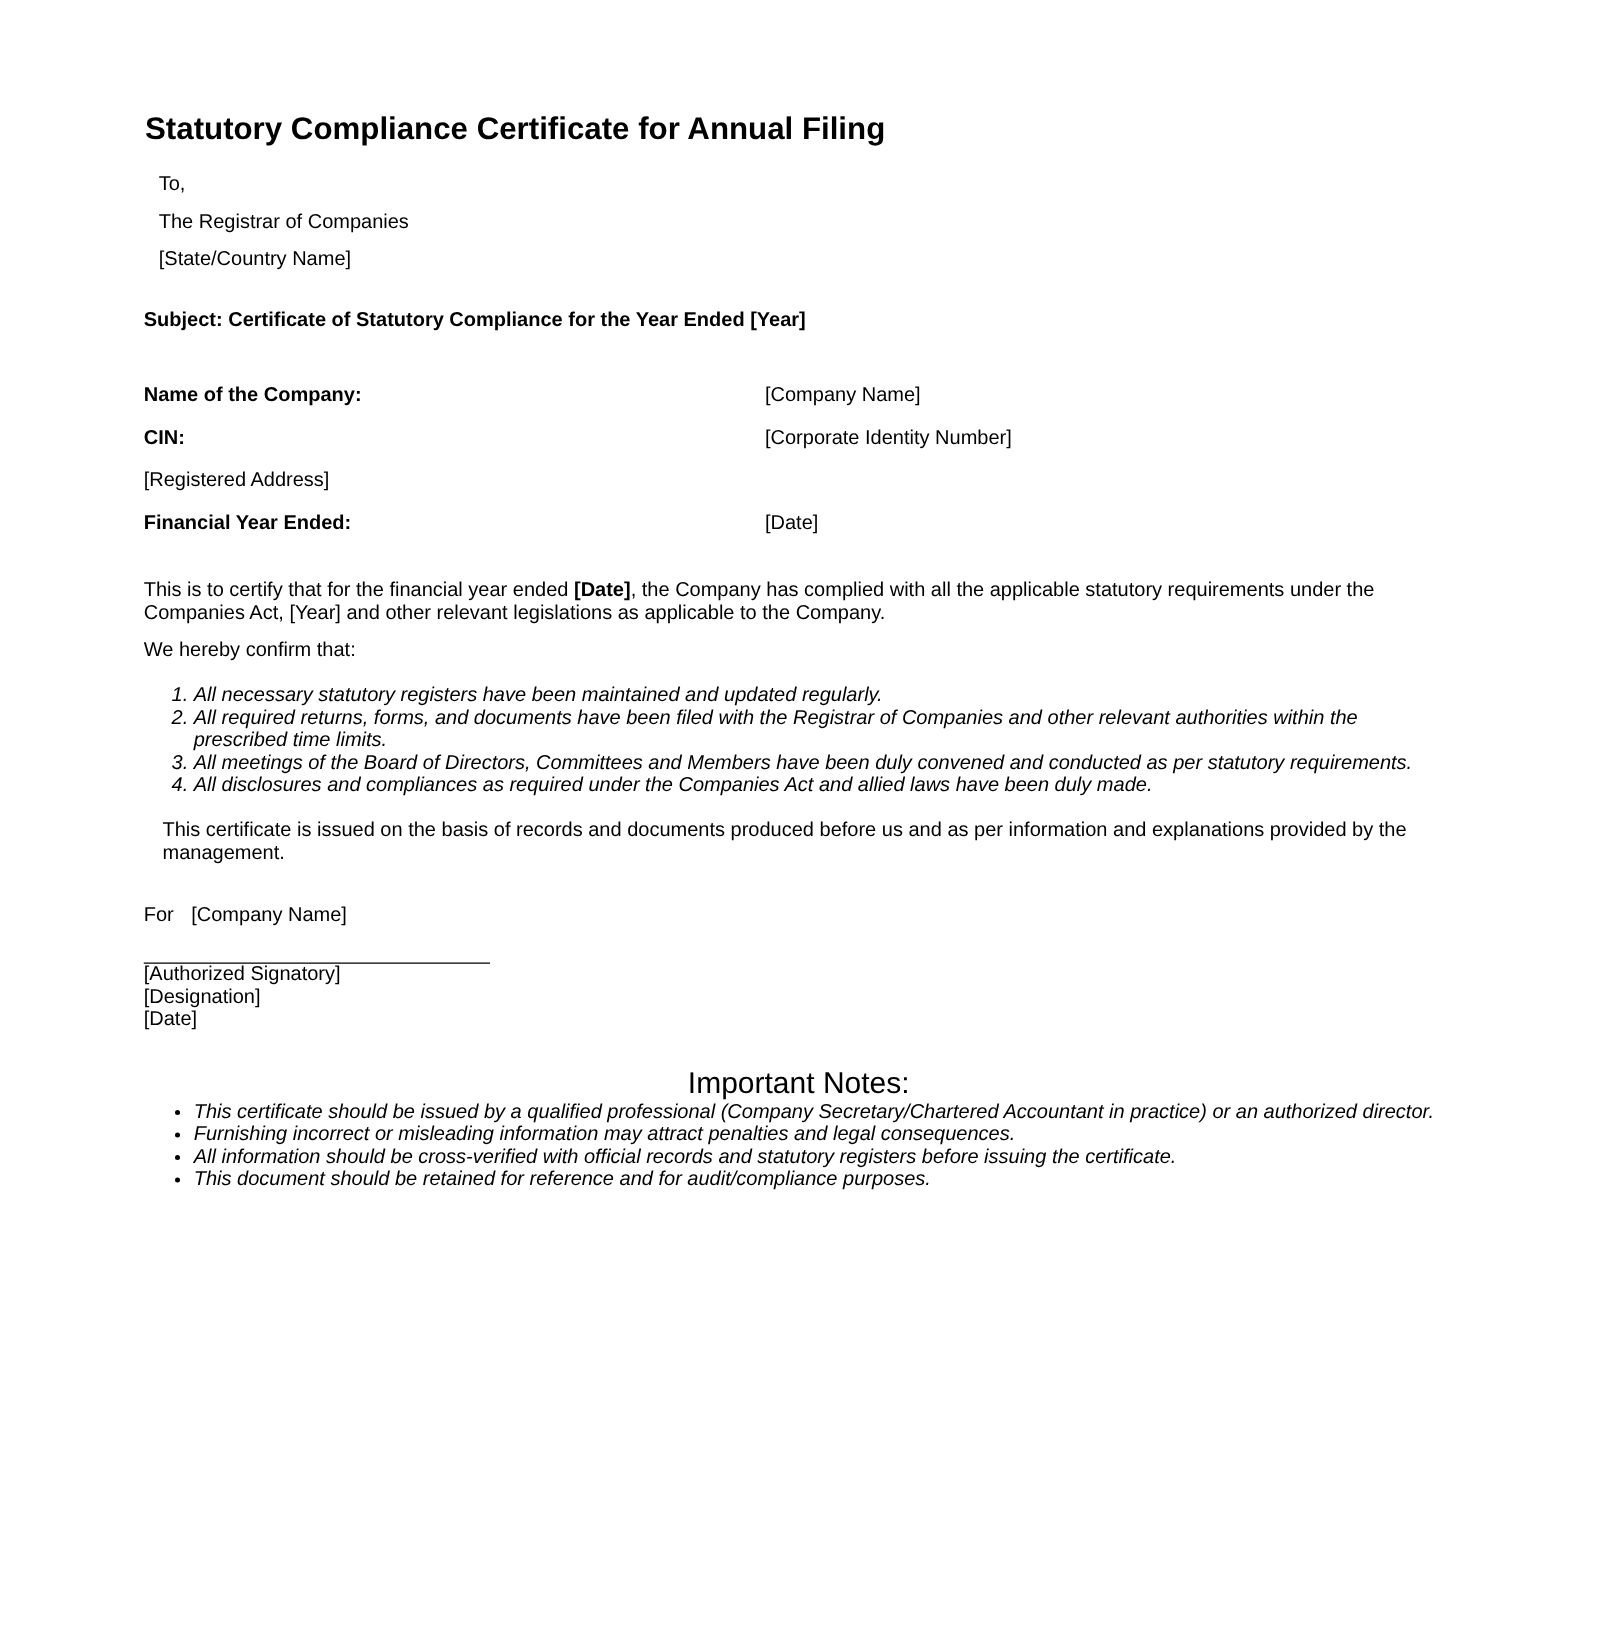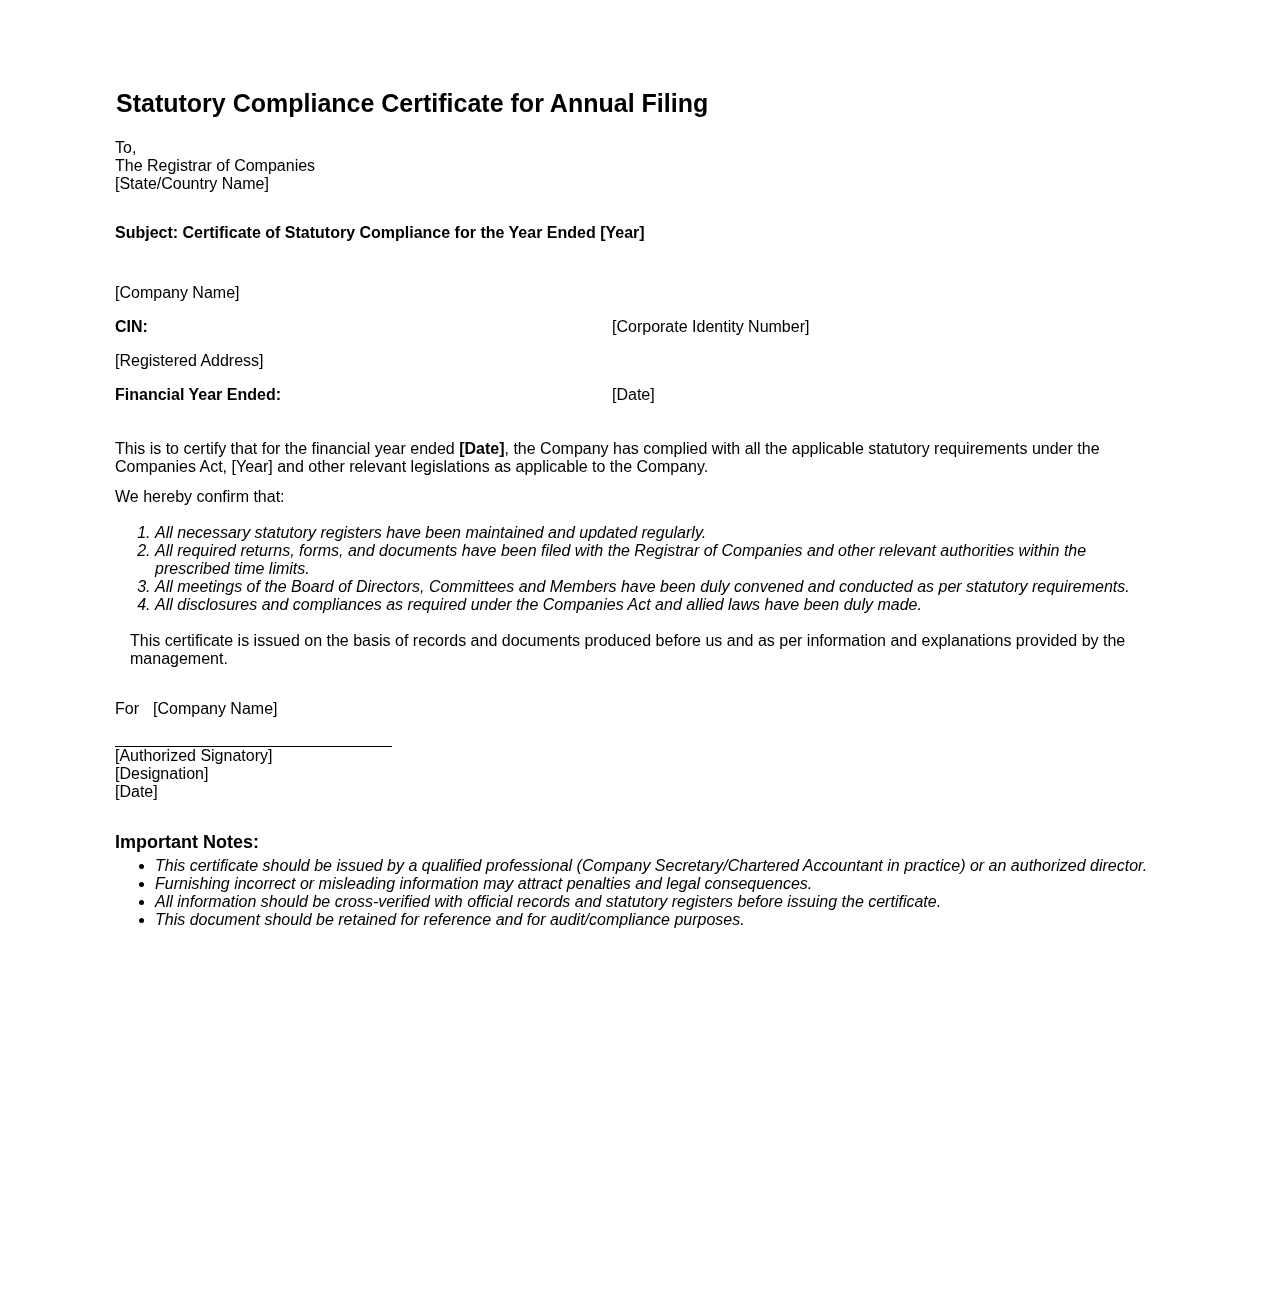--- a/index.html
+++ b/index.html
@@ -16,21 +16,21 @@
     min-height: 1300px;
     padding: 88px 115px 0 115px;
     box-sizing: content-box;
   }
   h1.doc-title {
     font-size: 25px;
     line-height: 30px;
     font-weight: bold;
     margin: 0 0 21px 1px;
   }
-  .address div { margin: 0; }
+  .address div { margin: 12px; }
   .subject {
     font-weight: bold;
     margin: 31px 0 0 0;
   }
   .details { margin-top: 34px; }
   .drow { display: flex; }
   .dlabel {
     width: 497px;
     font-weight: bold;
     padding: 8px 0;
@@ -49,24 +49,25 @@
   .for-company { margin-left: 14px; }
   .sig-block { margin-top: 28px; }
   .sig-line {
     width: 277px;
     height: 0;
     border-top: 1px solid #000000;
     margin: 0 0 3px 0;
   }
   .sig-block div { margin: 0; }
   h3.notes-heading {
-    font-size: 18px;
+    font-size: 24px;
     line-height: 21px;
-    font-weight: bold;
+    font-weight: normal;
     margin: 31px 0 0 0;
+    text-align: center;
   }
   ul.notes-list {
     margin: 4px 0 0 0;
     padding-left: 40px;
     font-style: italic;
   }
   b.inline-date { font-weight: bold; }
 </style>
 </head>
 <body>
@@ -78,20 +79,21 @@
   <div class="address">
     <div>To,</div>
     <div>The Registrar of Companies</div>
     <div>[State/Country Name]</div>
   </div>
 
   <p class="subject">Subject: Certificate of Statutory Compliance for the Year Ended [Year]</p>
 
   <div class="details">
     <div class="drow">
+      <div class="dlabel">Name of the Company:</div>
       <div class="dvalue">[Company Name]</div>
     </div>
     <div class="drow">
       <div class="dlabel">CIN:</div>
       <div class="dvalue">[Corporate Identity Number]</div>
     </div>
     <div class="drow">
       <div class="dvalue">[Registered Address]</div>
     </div>
     <div class="drow">

